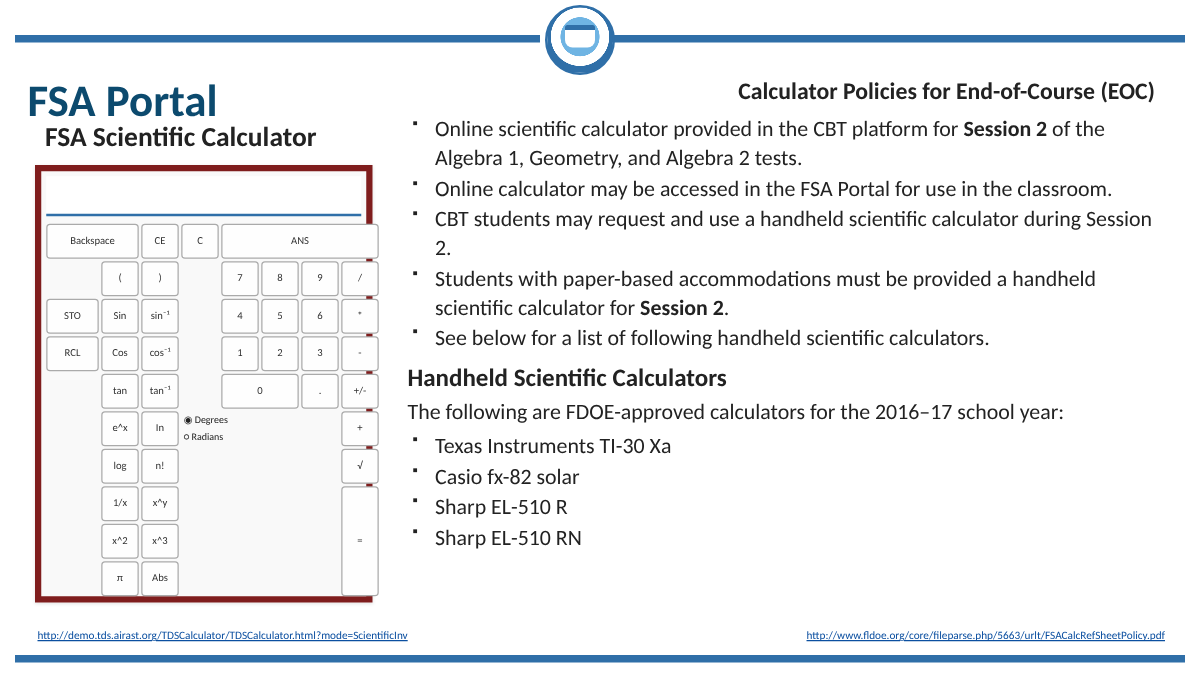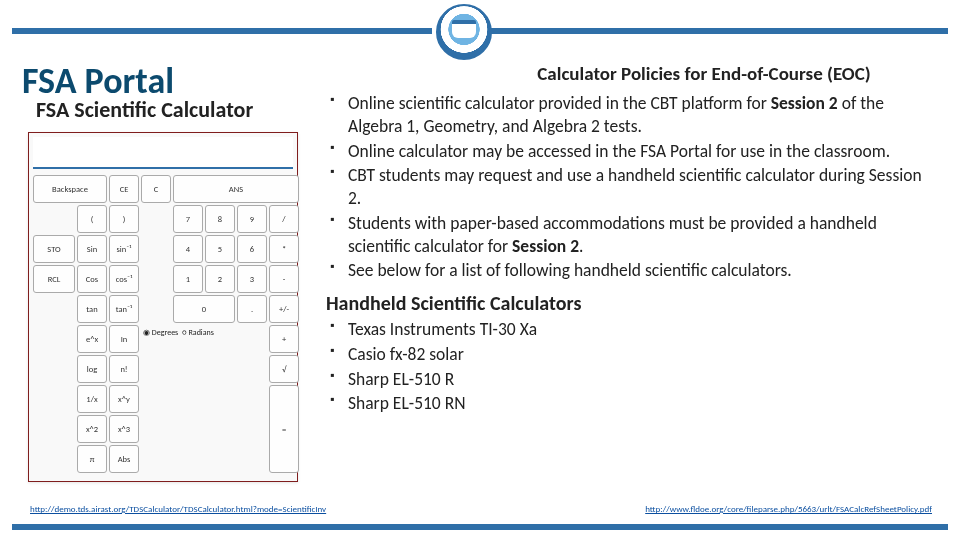--- a/index.html
+++ b/index.html
@@ -4,28 +4,28 @@
 <style>
 *{box-sizing:border-box;margin:0;padding:0}
 body{width:960px;height:540px;background:#fff;font-family:Calibri,Arial,sans-serif;color:#222;position:relative;overflow:hidden}
 .top-rule{position:absolute;top:28px;left:12px;right:12px;height:0}
 .rule-left,.rule-right{height:6px;background:#2f6fa8;position:absolute;top:0}
 .rule-left{left:0;width:420px}
 .rule-right{right:0;width:482px}
 .logo{position:absolute;top:4px;left:436px;width:56px;height:56px;border-radius:50%;border:2px solid #2f6fa8;background:radial-gradient(circle at 50% 45%,#6fb4e3 0 40%,#fff 41% 60%,#2f6fa8 61% 100%);display:flex;align-items:center;justify-content:center}
 .logo-inner{position:absolute;top:14px;left:14px;width:24px;height:18px;background:#fff;border-radius:2px 2px 6px 6px;border-top:4px solid #2f6fa8}
 h1.title{position:absolute;top:59px;left:22px;font-size:36px;font-weight:700;color:#0c4a6e}
-h2.subtitle-right{position:absolute;top:62px;right:36px;font-size:19px;font-weight:700;text-align:center;width:440px}
+h2.subtitle-right{position:absolute;top:62px;right:36px;font-size:19px;font-weight:700;text-align:right;width:440px}
 .left-title{position:absolute;top:96px;left:36px;font-size:22px;font-weight:700}
-.calc{position:absolute;top:132px;left:28px;width:270px;height:350px;border:1px solid #7f1d1d;box-shadow:0 1px 3px rgba(0,0,0,.1);background:#f9f9f9;font-size:9px}
+.calc{position:absolute;top:132px;left:28px;width:270px;height:350px;border:5px solid #7f1d1d;box-shadow:0 1px 3px rgba(0,0,0,.1);background:#f9f9f9;font-size:9px}
 .calc-screen{height:32px;background:#fff;margin:4px 4px 0;border-bottom:2px solid #2f6fa8}
 .calc-grid{display:grid;grid-template-columns:42px 30px 30px 30px 30px 30px 30px 30px;grid-auto-rows:28px;gap:2px;padding:6px 4px}
 .calc-btn{border:1px solid #aaa;background:#fefefe;border-radius:3px;display:flex;align-items:center;justify-content:center;font-size:8.5px;color:#333}
 .calc-btn.label{border:none;background:none;font-weight:700;justify-content:flex-start}
-.radio-group{display:flex;flex-direction:row;gap:4px;font-size:8px;padding:2px;border:none;background:none}
+.radio-group{display:flex;flex-direction:column;gap:4px;font-size:8px;padding:2px;border:none;background:none}
 .right-content{position:absolute;top:92px;left:326px;right:28px;font-size:17.5px;line-height:1.3}
 .right-content ul{list-style:none;margin-bottom:8px}
 .right-content ul li{position:relative;padding-left:22px;margin-bottom:2px}
 .right-content ul li::before{content:"▪";position:absolute;left:4px;top:0;color:#222;font-size:12px}
 .right-content h3{font-size:20px;font-weight:700;margin:4px 0 2px}
 .right-content p.intro{margin-bottom:4px}
 .link1{position:absolute;bottom:26px;left:30px;font-size:9px;color:#0b4fa0;text-decoration:underline}
 .link2{position:absolute;bottom:26px;right:28px;font-size:9px;color:#0b4fa0;text-decoration:underline}
 .bottom-rule{position:absolute;bottom:10px;left:12px;right:12px;height:6px;background:#2f6fa8}
 b{font-weight:700}
@@ -125,20 +125,21 @@
 
 <div class="right-content">
   <ul>
     <li>Online scientific calculator provided in the CBT platform for <b>Session 2</b> of the Algebra 1, Geometry, and Algebra 2 tests.</li>
     <li>Online calculator may be accessed in the FSA Portal for use in the classroom.</li>
     <li>CBT students may request and use a handheld scientific calculator during Session 2.</li>
     <li>Students with paper-based accommodations must be provided a handheld scientific calculator for <b>Session 2</b>.</li>
     <li>See below for a list of following handheld scientific calculators.</li>
   </ul>
   <h3>Handheld Scientific Calculators</h3>
+  <p class="intro">The following are FDOE-approved calculators for the 2016–17 school year:</p>
   <ul>
     <li>Texas Instruments TI-30 Xa</li>
     <li>Casio fx-82 solar</li>
     <li>Sharp EL-510 R</li>
     <li>Sharp EL-510 RN</li>
   </ul>
 </div>
 
 <a class="link1">http://demo.tds.airast.org/TDSCalculator/TDSCalculator.html?mode=ScientificInv</a>
 <a class="link2">http://www.fldoe.org/core/fileparse.php/5663/urlt/FSACalcRefSheetPolicy.pdf</a>

